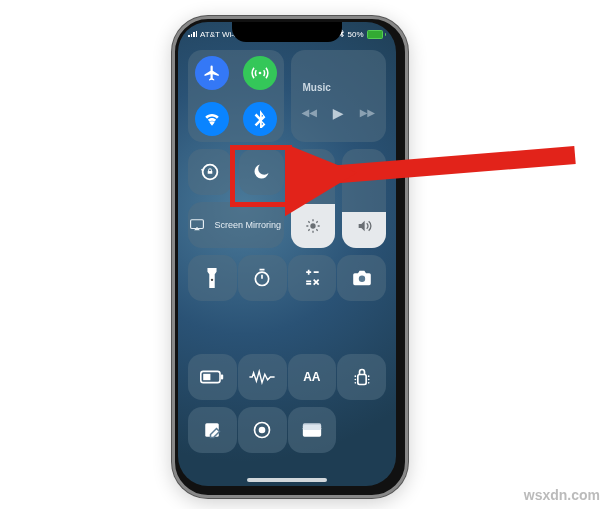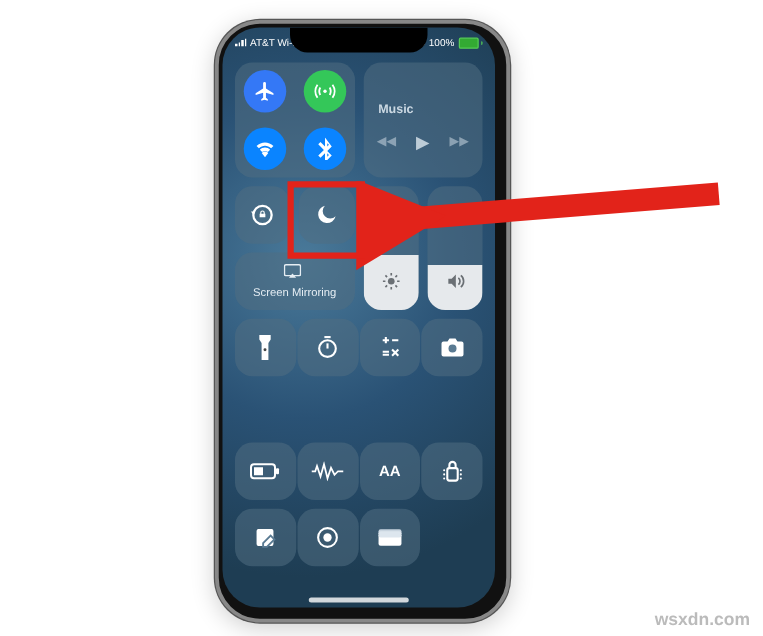--- a/index.html
+++ b/index.html
@@ -119,21 +119,21 @@
   
   .sliderpair { display:grid; grid-template-columns:1fr 1fr; gap:7px; background:none; }
   .slider {
     background: rgba(80,110,130,.55);
     border-radius:14px; position:relative; overflow:hidden;
     display:flex; align-items:flex-end; justify-content:center;
   }
   .slider .fill { position:absolute; bottom:0; left:0; right:0; height:40%; background:#e6e9ec; }
   .slider .ico { position:relative; z-index:1; margin-bottom:10px; color:#6a6f74;}
   
-  .mirror { font-size:9px; color:#e6eef4; gap:6px;flex-direction:column; }
+  .mirror { font-size:9px; color:#e6eef4; gap:6px; }
   .mirror svg { margin-right:4px;}
   
   .row4 { display:grid; grid-template-columns:repeat(4,1fr); gap:1px; background:none; grid-column:1 / span 2; }
   .row4 .tile { width:100%; height:100%; }
   .homebar { position:absolute; bottom:4px; left:50%; transform:translateX(-50%);
     width:80px; height:4px; border-radius:2px; background:rgba(255,255,255,.8);}
   
   .highlight {
     position:absolute; border:5px solid #e2231a; z-index:40;
     width:52px; height:52px; left:230px; top:145px;
@@ -162,21 +162,21 @@
               <path fill="#fff" d="M12 18l-3-4c1-1 2-1.5 3-1.5s2 .5 3 1.5zM4 8c4-4 12-4 16 0l-2 2c-3-3-9-3-12 0z"></path>
             </svg>
         </span>
       </div>
       <div class="right">
         <span>
           <svg width="5" height="8" viewBox="0 0 12 20">
               <path fill="#fff" d="M6 0v8L2 4 0 6l5 5-5 5 2 2 4-4v8l6-6-4-4 4-4zM8 5l1.5 1.5L8 8zM8 14l1.5 1.5L8 17z"></path>
             </svg>
         </span>
-        <span>100%</span>
+        <span>50%</span>
         <span class="batt">
             <span class="batt-body"></span>
             <span class="batt-cap"></span>
           </span>
       </div>
     </div>
 
     <div class="cc">
 
       <div class="panel conn">

